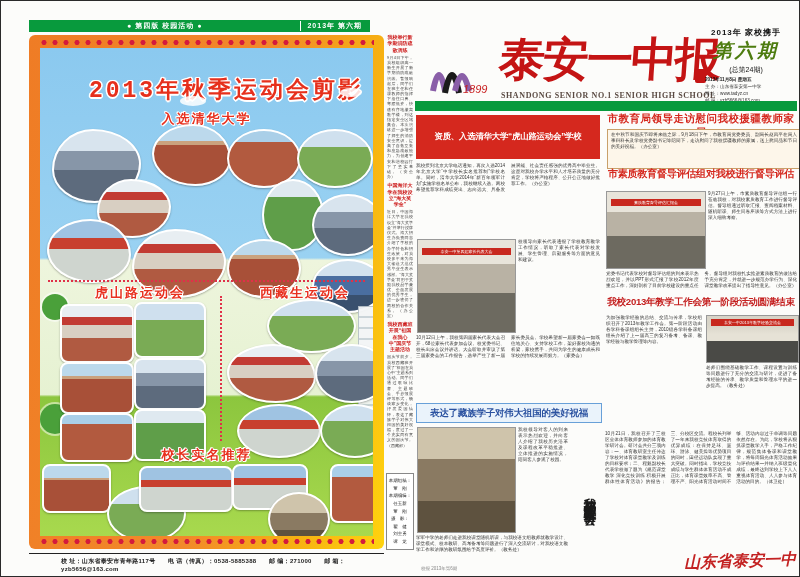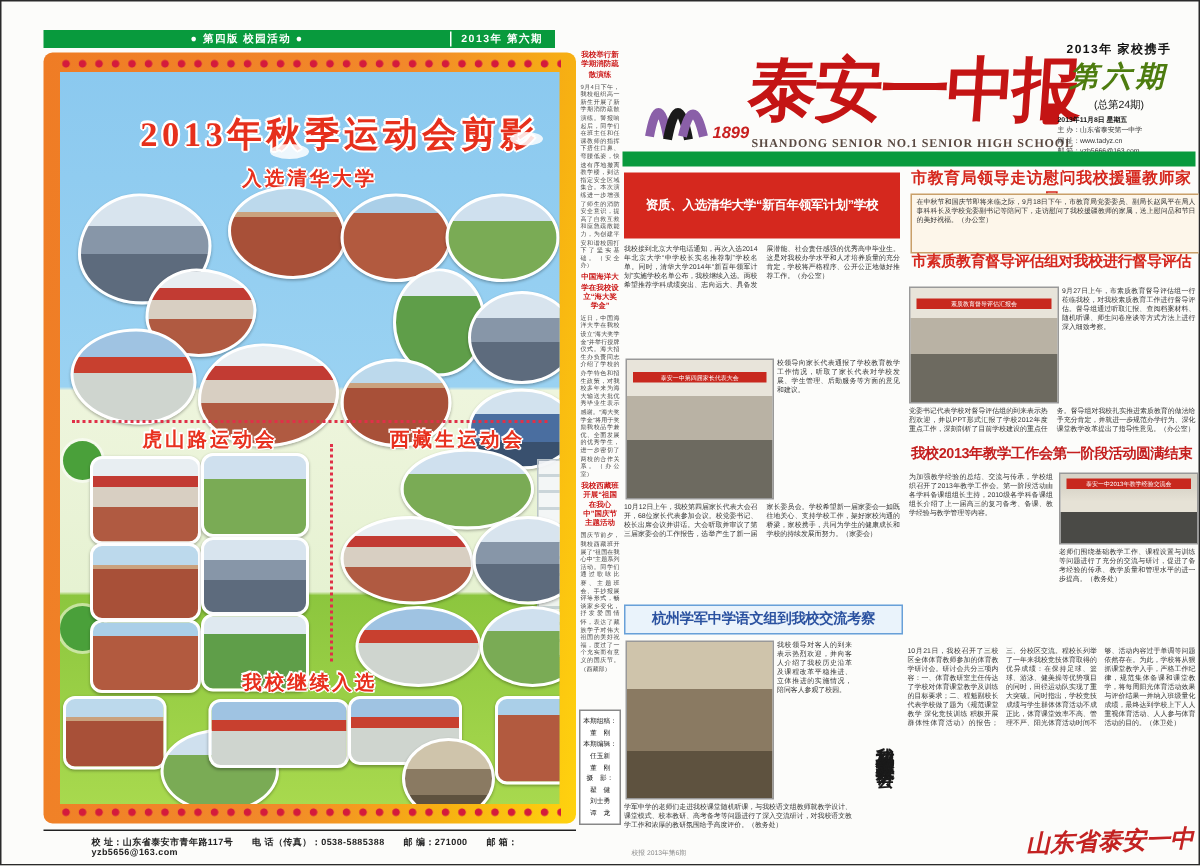--- a/index.html
+++ b/index.html
@@ -17,21 +17,21 @@
           background:linear-gradient(100deg,#ef7c25 0%,#f2892a 55%,#f7b112 80%,#ffd30e 100%);
           border-radius:6px;}
   .poster-in{position:absolute;left:11px;right:11px;top:13px;bottom:13px;overflow:hidden;
           background:linear-gradient(180deg,#8bc9ef 0%,#9ad2f2 43%,#eef5dd 43.5%,#e6f2d2 71%,#8cc63e 71.5%,#a8d94e 100%);}
   .dots{height:7px;background:radial-gradient(circle at 5px 3.5px,#d41b3c 2.3px,transparent 2.8px);
         background-size:11px 7px;background-repeat:repeat-x;}
   .dots-top{left:10px;right:10px;top:4px;}
   .dots-bot{left:10px;right:10px;bottom:4px;}
 
   .poster-title{left:0;right:0;top:26px;text-align:center;font-size:23px;font-weight:bold;
-     color:#e6301c;letter-spacing:3px;font-family:Liberation Serif, serif;
+     color:#e6301c;letter-spacing:3px;font-family:Liberation Mono, monospace;
      text-shadow:-1.5px 0 #fff,1.5px 0 #fff,0 -1.5px #fff,0 1.5px #fff,1px 1px #fff,-1px -1px #fff,1px -1px #fff,-1px 1px #fff;margin-left:40px;}
   .sec-label{font-size:13px;font-weight:bold;color:#e8301e;letter-spacing:2px;text-align:center;
      text-shadow:-1px 0 #fff,1px 0 #fff,0 -1px #fff,0 1px #fff,1px 1px #fff,-1px -1px #fff;}
   .divider-h{border-top:2px dotted #e03048;height:0;}
   .divider-v{border-left:2px dotted #e03048;width:0;}
 
   .ph{position:absolute;border:2px solid #fff;box-shadow:0 1px 2px rgba(0,0,0,.3);}
   .r1{border-radius:46% 54% 52% 48% / 55% 47% 53% 45%;}
   .r2{border-radius:52% 48% 45% 55% / 48% 56% 44% 52%;}
   .r3{border-radius:50%;}
@@ -56,21 +56,21 @@
 
   
   .sidecol{left:386px;top:30px;width:26px;color:#444;}
   .sidecol .t{color:#cc1a1a;font-weight:bold;font-size:5px;line-height:1.25;text-align:center;margin:3px 0 2px;}
   .sidecol .b{font-size:4px;line-height:1.3;text-align:justify;word-break:break-all;}
   .credits{left:385px;top:472px;width:26px;border:1px solid #888;background:#fff;
            font-size:4.5px;line-height:1.7;text-align:center;color:#222;padding:3px 0;}
   .credits .cl{white-space:nowrap;}
 
   .logo{left:428px;top:50px;width:72px;height:50px;}
-  .logo-year{position:absolute;left:34px;top:32px;color:#c81f1f;font-weight:bold;font-size:11px;font-style:italic;margin-left:12px;}
+  .logo-year{position:absolute;left:34px;top:32px;color:#c81f1f;font-weight:normal;font-size:11px;font-style:italic;}
   .mast-title{left:498px;top:28px;width:205px;height:62px;font-family:"DejaVu Serif",serif;
      font-size:46px;font-weight:bold;color:#c41414;letter-spacing:-2px;transform:skewX(-4deg);white-space:nowrap;}
   .mast-seal{left:694px;top:68px;width:11px;height:14px;background:#c41414;border-radius:2px;}
   .mast-en{left:500px;top:90px;width:230px;font-size:8px;font-weight:bold;color:#5a4a42;
      font-family:"Liberation Serif","DejaVu Serif",serif;letter-spacing:.6px;white-space:nowrap;}
   .issuebox{left:694px;top:26px;width:102px;text-align:center;color:#111;}
   .issuebox .yl{font-size:8px;font-weight:bold;letter-spacing:1px;}
   .issuebox .no{font-size:19px;font-weight:bold;color:#4d7c0f;font-family:"DejaVu Serif",serif;font-style:italic;letter-spacing:3px;}
   .issuebox .tot{font-size:7px;margin-top:1px;}
   .issuebox .tiny{font-size:4.6px;line-height:1.5;text-align:left;padding-left:10px;margin-top:2px;color:#333;}
@@ -153,21 +153,21 @@
       <div class="ph r4 bg-crowd" style="left:94px;top:310px;width:68px;height:48px;"></div>
       <div class="ph r4 bg-track2" style="left:20px;top:365px;width:70px;height:45px;"></div>
       <div class="ph r4 bg-green2" style="left:94px;top:361px;width:68px;height:48px;"></div>
 
       <div class="ph r3 bg-field" style="left:227px;top:251px;width:85px;height:50px;"></div>
       <div class="ph r2 bg-stage" style="left:187px;top:296px;width:85px;height:55px;"></div>
       <div class="ph r3 bg-crowd" style="left:275px;top:296px;width:70px;height:55px;"></div>
       <div class="ph r3 bg-banner" style="left:197px;top:356px;width:80px;height:50px;"></div>
       <div class="ph r3 bg-field" style="left:280px;top:356px;width:66px;height:50px;"></div>
 
-      <div class="abs sec-label" style="left:0;right:0;top:398px;">我校继续入选</div>
+      <div class="abs sec-label" style="left:0;right:0;top:398px;">校长实名推荐</div>
 
       <div class="ph r4 bg-track" style="left:2px;top:416px;width:65px;height:45px;"></div>
       <div class="ph r3 bg-field" style="left:67px;top:438px;width:75px;height:52px;"></div>
       <div class="ph r4 bg-banner" style="left:99px;top:418px;width:90px;height:42px;"></div>
       <div class="ph r4 bg-banner" style="left:192px;top:416px;width:72px;height:42px;"></div>
       <div class="ph r3 bg-indoor" style="left:228px;top:444px;width:58px;height:50px;"></div>
       <div class="ph r4 bg-track2" style="left:290px;top:416px;width:48px;height:55px;"></div>
     </div>
   </div>
 
@@ -214,31 +214,31 @@
     <div class="tiny">
       <div class="bold">2013年11月8日 星期五</div>
       <div>主 办：山东省泰安第一中学</div>
       <div>网 址：www.tadyz.cn</div>
       <div>邮 箱：yzb5666@163.com</div>
     </div>
   </div>
   <div class="abs greenbar"></div>
 
   <div class="abs redbox">
-    <div>资质、入选清华大学“新百年领军计划”学校</div>
+    <div>资质、入选清华大学“虎山路运动会”学校</div>
   </div>
   <div class="abs bodytxt two-col" style="left:415px;top:162px;width:184px;height:50px;">我校接到北京大学电话通知，再次入选2014年北京大学“中学校长实名推荐制”学校名单。同时，清华大学2014年“新百年领军计划”实施学校名单公布，我校继续入选。两校希望推荐学科成绩突出、志向远大、具备发展潜能、社会责任感强的优秀高中毕业生。这是对我校办学水平和人才培养质量的充分肯定，学校将严格程序、公开公正地做好推荐工作。（办公室）</div>
 
   <div class="news-photo" style="left:416px;top:238px;width:97px;height:92px;">
     <div class="news-banner">泰安一中第四届家长代表大会</div>
   </div>
   <div class="abs bodytxt" style="left:517px;top:238px;width:82px;height:92px;">校领导向家长代表通报了学校教育教学工作情况，听取了家长代表对学校发展、学生管理、后勤服务等方面的意见和建议。</div>
   <div class="abs bodytxt two-col" style="left:415px;top:334px;width:184px;height:62px;">10月12日上午，我校第四届家长代表大会召开，68位家长代表参加会议。校党委书记、校长出席会议并讲话。大会听取并审议了第三届家委会的工作报告，选举产生了新一届家长委员会。学校希望新一届家委会一如既往地关心、支持学校工作，架好家校沟通的桥梁，家校携手，共同为学生的健康成长和学校的持续发展而努力。（家委会）</div>
 
-  <div class="abs h-a3">杭州学军中学语文组到我校交流考察</div>
+  <div class="abs h-a3">表达了藏族学子对伟大祖国的美好祝福</div>
   <div class="news-photo" style="left:416px;top:426px;width:97px;height:104px;background:linear-gradient(180deg,#cfc4ab 0 30%,#8a7a62 30% 70%,#5e523f 70% 100%);"></div>
   <div class="abs bodytxt" style="left:517px;top:426px;width:50px;height:104px;">我校领导对客人的到来表示热烈欢迎，并向客人介绍了我校历史沿革及课程改革平稳推进、立体推进的实施情况，陪同客人参观了校园。</div>
   <div class="abs bodytxt" style="left:415px;top:534px;width:152px;height:24px;">学军中学的老师们走进我校课堂随机听课，与我校语文组教师就教学设计、课堂模式、校本教研、高考备考等问题进行了深入交流研讨，对我校语文教学工作和浓厚的教研氛围给予高度评价。（教务处）</div>
 
   <div class="abs h-red h-b1">市教育局领导走访慰问我校援疆教师家属</div>
   <div class="abs weiwen-box">
     <div class="bodytxt">在中秋节和国庆节即将来临之际，9月18日下午，市教育局党委委员、副局长赵凤平在局人事科科长及学校党委副书记等陪同下，走访慰问了我校援疆教师的家属，送上慰问品和节日的美好祝福。（办公室）</div>
   </div>
 
   <div class="abs h-red h-b2">市素质教育督导评估组对我校进行督导评估</div>

